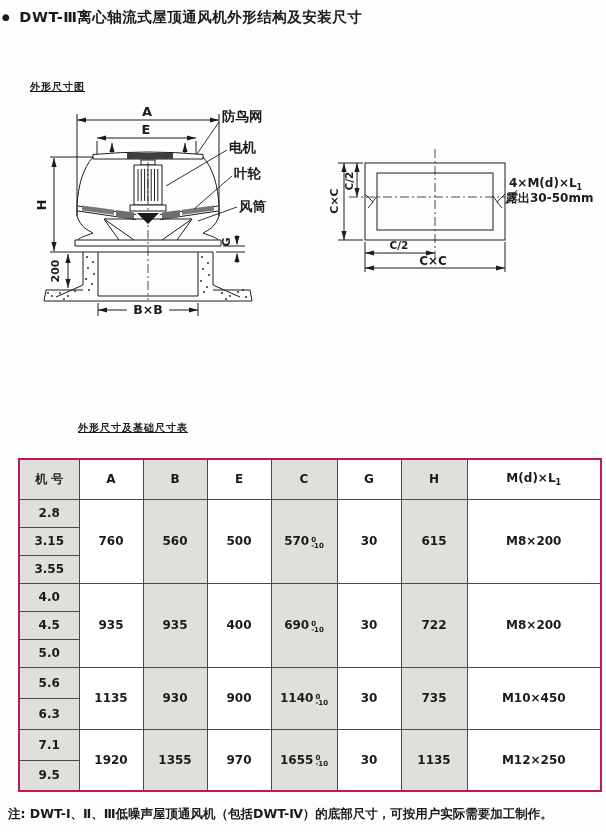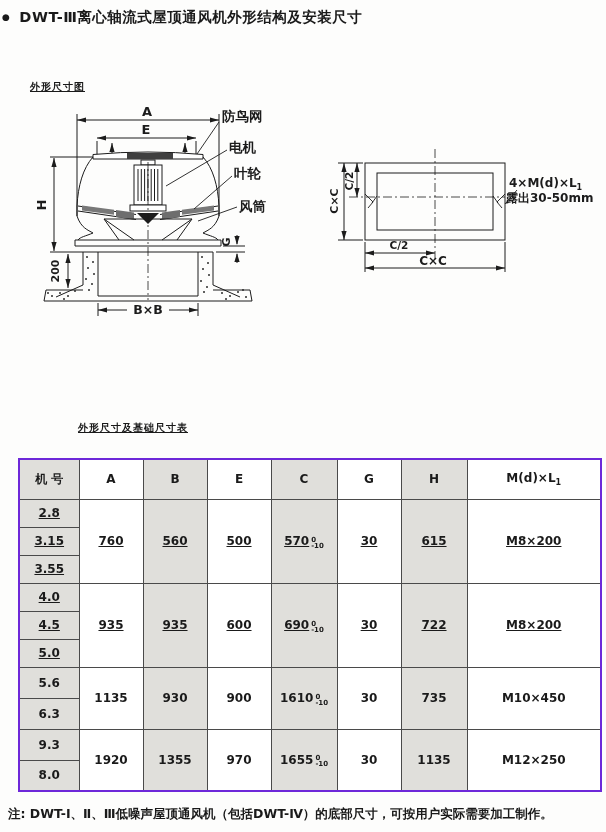--- a/index.html
+++ b/index.html
@@ -5,25 +5,25 @@
   html,body{margin:0;padding:0;background:#888;}
   .page{position:relative;width:606px;height:832px;background:#fdfdfc;
         font-family:"DejaVu Sans",sans-serif;color:#1a1a1a;overflow:hidden;}
   .doc-title{position:absolute;left:2px;top:8px;font-size:14.5px;font-weight:bold;letter-spacing:.5px;white-space:nowrap;}
   .doc-title .bullet{font-size:9px;vertical-align:2px;margin-right:9px;}
   .sec-heading{position:absolute;font-size:10px;font-weight:bold;letter-spacing:1px;text-decoration:underline;}
   #h-drawing{left:30px;top:80px;}
   #h-table{left:30px;top:421px;margin-left:48px;}
   svg.draw{position:absolute;left:0;top:0;pointer-events:none;}
   table.dims{position:absolute;left:18px;top:458px;width:582px;border-collapse:collapse;
-             table-layout:fixed;border:2px solid #6d28d9;font-size:12px;font-weight:bold;}
+             table-layout:fixed;border:2px solid #be185d;font-size:12px;font-weight:bold;}
   table.dims th,table.dims td{border:1px solid #4a4a4a;text-align:center;vertical-align:middle;
              padding:0;font-weight:bold;background:#fff;}
   table.dims .sh{background:#e0dfdb;}
-  tr.hrow{height:40px;} tr.r28{height:28px;text-decoration:underline;} tr.r31{height:31px;}
+  tr.hrow{height:40px;} tr.r28{height:28px;} tr.r31{height:31px;}
   .tol{display:inline-flex;flex-direction:column;align-items:flex-start;
        font-size:7px;line-height:6px;font-weight:bold;vertical-align:middle;
        margin-left:2px;transform:translateY(1px);}
   sub.msub{font-size:8px;}
   .footnote{position:absolute;left:8px;top:806px;width:594px;font-size:12.5px;font-weight:bold;white-space:nowrap;}
 </style>
 </head>
 <body>
 
 <div class="page">
@@ -311,67 +311,67 @@
       <td class="sh">3.15</td>
     </tr>
     <tr class="r28">
       <td class="sh">3.55</td>
     </tr>
 
     <tr class="r28">
       <td class="sh">4.0</td>
       <td rowspan="3">935</td>
       <td rowspan="3" class="sh">935</td>
-      <td rowspan="3">600</td>
+      <td rowspan="3">400</td>
       <td rowspan="3" class="sh"><span>690</span><span class="tol">
               <span>0</span>
               <span>-10</span>
             </span></td>
       <td rowspan="3">30</td>
       <td rowspan="3" class="sh">722</td>
       <td rowspan="3">M8×200</td>
     </tr>
     <tr class="r28">
       <td class="sh">4.5</td>
     </tr>
     <tr class="r28">
       <td class="sh">5.0</td>
     </tr>
 
     <tr class="r31">
       <td class="sh">5.6</td>
       <td rowspan="2">1135</td>
       <td rowspan="2" class="sh">930</td>
       <td rowspan="2">900</td>
-      <td rowspan="2" class="sh"><span>1610</span><span class="tol">
+      <td rowspan="2" class="sh"><span>1140</span><span class="tol">
               <span>0</span>
               <span>-10</span>
             </span></td>
       <td rowspan="2">30</td>
       <td rowspan="2" class="sh">735</td>
       <td rowspan="2">M10×450</td>
     </tr>
     <tr class="r31">
       <td class="sh">6.3</td>
     </tr>
 
     <tr class="r31">
-      <td class="sh">9.3</td>
+      <td class="sh">7.1</td>
       <td rowspan="2">1920</td>
       <td rowspan="2" class="sh">1355</td>
       <td rowspan="2">970</td>
       <td rowspan="2" class="sh"><span>1655</span><span class="tol">
               <span>0</span>
               <span>-10</span>
             </span></td>
       <td rowspan="2">30</td>
       <td rowspan="2" class="sh">1135</td>
       <td rowspan="2">M12×250</td>
     </tr>
     <tr class="r31">
-      <td class="sh">8.0</td>
+      <td class="sh">9.5</td>
     </tr>
   </tbody>
     </table>
 
   <div class="footnote">注: DWT-Ⅰ、Ⅱ、Ⅲ低噪声屋顶通风机（包括DWT-Ⅳ）的底部尺寸，可按用户实际需要加工制作。</div>
 
 </div>
 
 </body></html>

